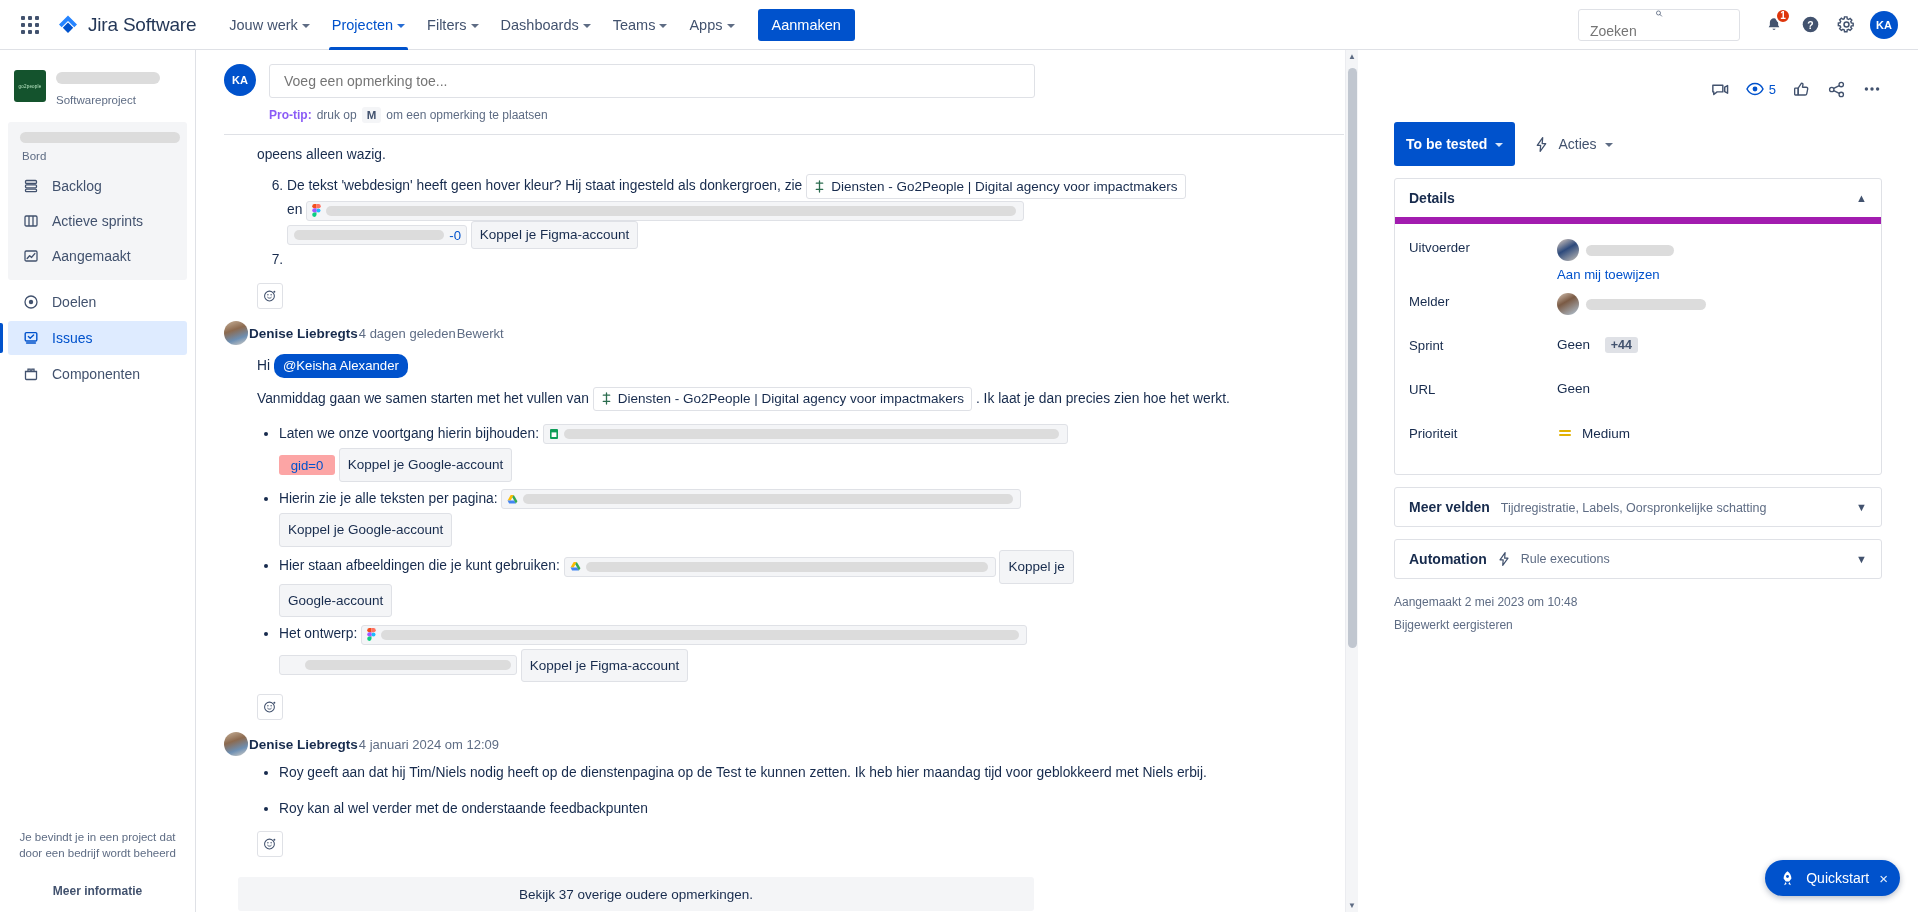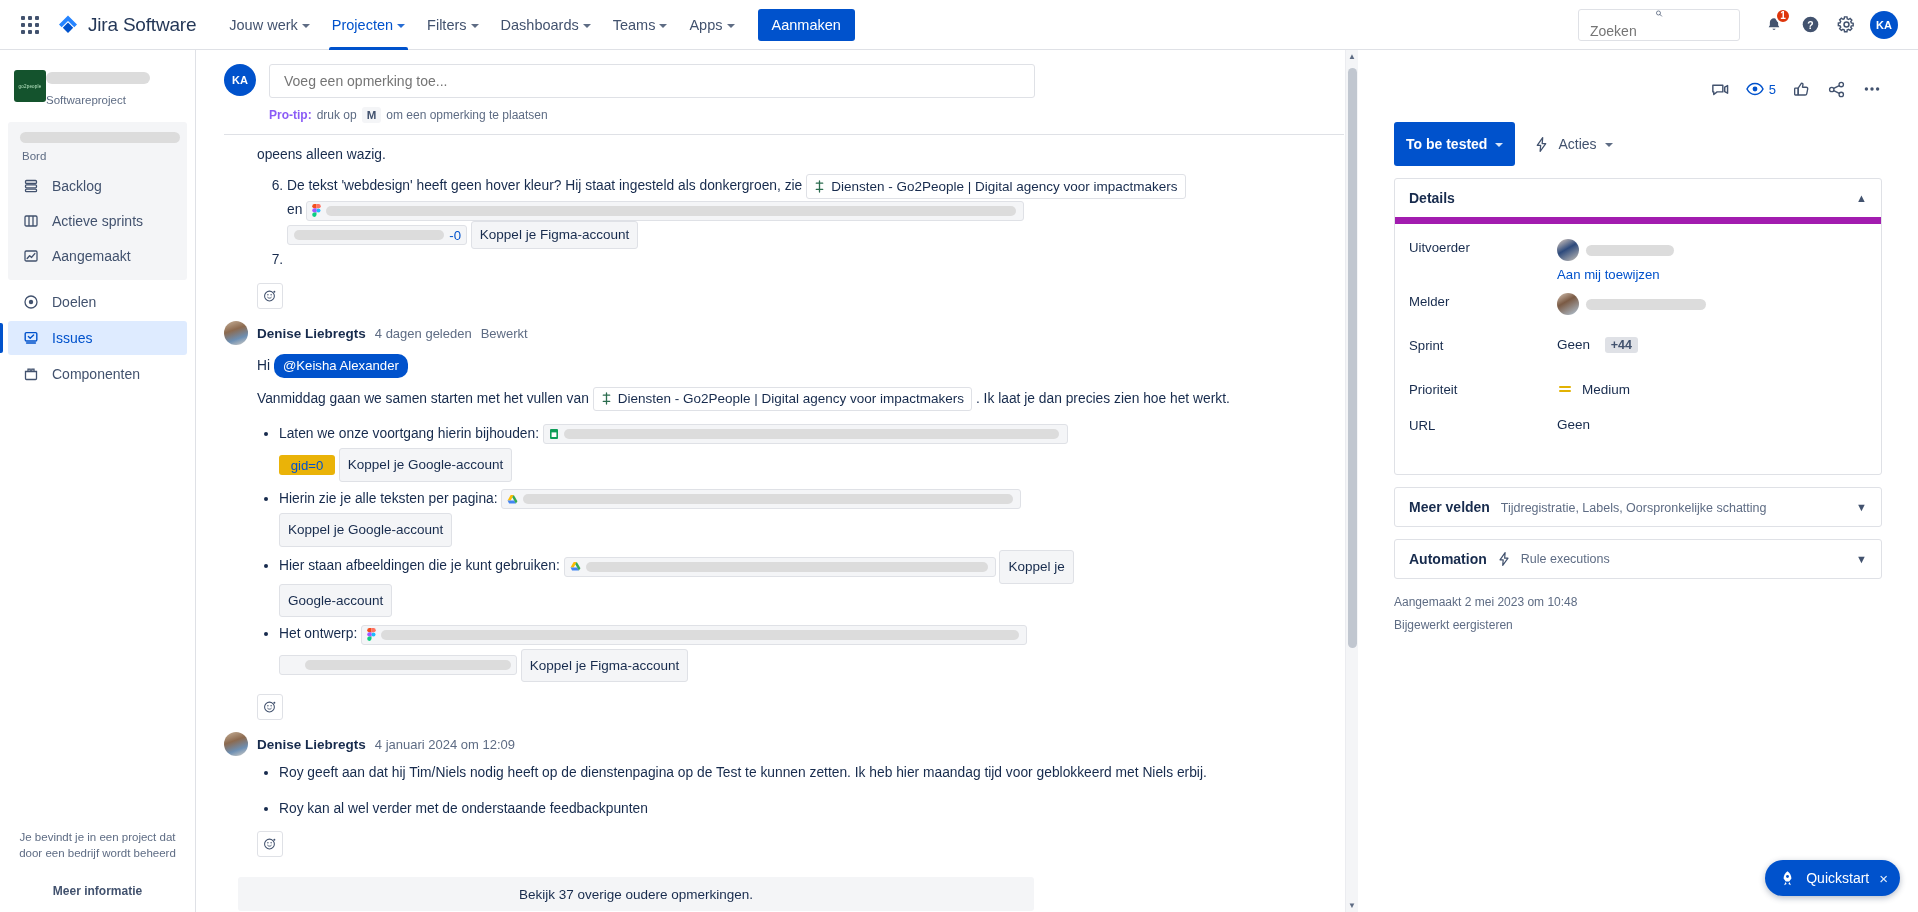--- a/index.html
+++ b/index.html
@@ -75,21 +75,21 @@
   
   #shell { display:flex; height:862px; width:100%; }
 
   
   #sidebar {
     width:196px; flex:0 0 196px;
     background:#fff; border-right:1px solid #dfe1e6;
     position:relative; padding-top:14px;
     display:flex; flex-direction:column;
   }
-  .proj-header { display:flex; padding:6px 12px 10px 14px; align-items:flex-start; cursor:pointer; }
+  .proj-header { display:flex; gap:10px; padding:6px 12px 10px 14px; align-items:flex-start; cursor:pointer; }
   .proj-logo {
     width:32px; height:32px; flex:0 0 32px; border-radius:3px;
     background:#14532d; color:#b9e6c3; font-size:4.5px;
     display:flex; align-items:center; justify-content:center;
     letter-spacing:.2px; overflow:hidden;
   }
   .proj-meta { padding-top:1px; }
   .redacted { background:#dcdcdc; border-radius:7px; display:inline-block; height:11px; }
   .proj-sub { font-size:11.5px; color:#5e6c84; margin-top:7px; }
   .nav-group { background:#f4f5f7; border-radius:3px; margin:6px 8px 4px 8px; padding:8px 0 6px 0; }
@@ -134,21 +134,21 @@
     font-family:"Liberation Sans", sans-serif;
   }
   .protip { margin:9px 0 0 59px; font-size:12px; color:#5e6c84; display:flex; align-items:center; gap:5px; }
   .protip b { color:#8b5cf6; font-weight:700; }
   .kbd { background:#f4f5f7; border-radius:3px; padding:0 5px; font-size:11.5px; color:#42526e; font-weight:600; line-height:16px; display:inline-block; }
 
   .divider { border-top:1px solid #dfe1e6; margin:11px 0 0 14px; }
 
   .feed { padding:0 0 0 14px; }
   .c-block { padding-top:10px; }
-  .c-head { display:flex; align-items:center; gap:9px; padding-left:0; }
+  .c-head { display:flex; align-items:center; gap:1px; padding-left:0; }
   .c-head .av-sm { width:24px; height:24px; flex:0 0 24px; }
   .c-name { font-size:13.5px; font-weight:600; color:#172b4d; }
   .c-time { font-size:13px; color:#5e6c84; }
   .c-edited { font-size:13px; color:#5e6c84; }
   .c-body { margin-left:33px; }
   .c-body p { margin:9px 0; line-height:1.5; font-size:13.8px; color:#172b4d; }
 
   ol.numlist { margin:0; padding-left:30px; }
   ol.numlist li { line-height:1.6; font-size:13.8px; }
   ul.bullets { margin:6px 0; padding-left:22px; }
@@ -520,21 +520,21 @@
               <li>
                 <span>Laten we onze voortgang hierin bijhouden:</span>
                 <span class="redacted-link" style="width:525px;">
                   <svg width="10" height="12" viewBox="0 0 10 12">
                       <rect x="1" y="1" width="8" height="10" rx="1" fill="#0f9d58"></rect>
                       <rect x="2.6" y="4.4" width="4.8" height="4.6" fill="#fff"></rect>
                     </svg>
                   <span class="blur-bar" style="width:495px;"></span>
                 </span>
                 <br>
-                <span class="redacted-link" style="width:56px;justify-content:center;background:#eab308;border:none;">
+                <span class="redacted-link" style="width:56px;justify-content:center;background:#fca5a5;border:none;">
                   <span class="frag-blue">gid=0</span>
                 </span>
                 <span class="connect-chip">Koppel je Google-account</span>
               </li>
 
               <li>
                 <span>Hierin zie je alle teksten per pagina:</span>
                 <span class="redacted-link" style="width:520px;">
                   <svg width="11" height="11" viewBox="0 0 12 11">
                       <path d="M4 0.6 0.6 6.6h3.4L7.4 0.6z" fill="#fbbc04"></path>
@@ -715,34 +715,34 @@
         </div>
 
         <div class="field-row">
           <div class="field-label">Sprint</div>
           <div class="field-val">
             <span>Geen</span>
             <span class="badge-plus">+44</span>
           </div>
         </div>
 
+        <div class="field-row">
+          <div class="field-label">URL</div>
+          <div class="field-val">Geen</div>
+        </div>
+
         <div class="field-row" style="margin-bottom:0;">
           <div class="field-label">Prioriteit</div>
           <div class="field-val prio">
             <svg width="16" height="16" viewBox="0 0 16 16">
               <rect x="2" y="5" width="12" height="2" rx="1" fill="#e2b203"></rect>
               <rect x="2" y="9" width="12" height="2" rx="1" fill="#e2b203"></rect>
             </svg>
             <span>Medium</span>
           </div>
-        </div>
-
-        <div class="field-row">
-          <div class="field-label">URL</div>
-          <div class="field-val">Geen</div>
         </div>
 
       </div>
     </div>
 
     <div class="card">
       <div class="card-head">
         <span>
           <span class="ttl">Meer velden</span>
           <span class="sub">Tijdregistratie, Labels, Oorspronkelijke schatting</span>

